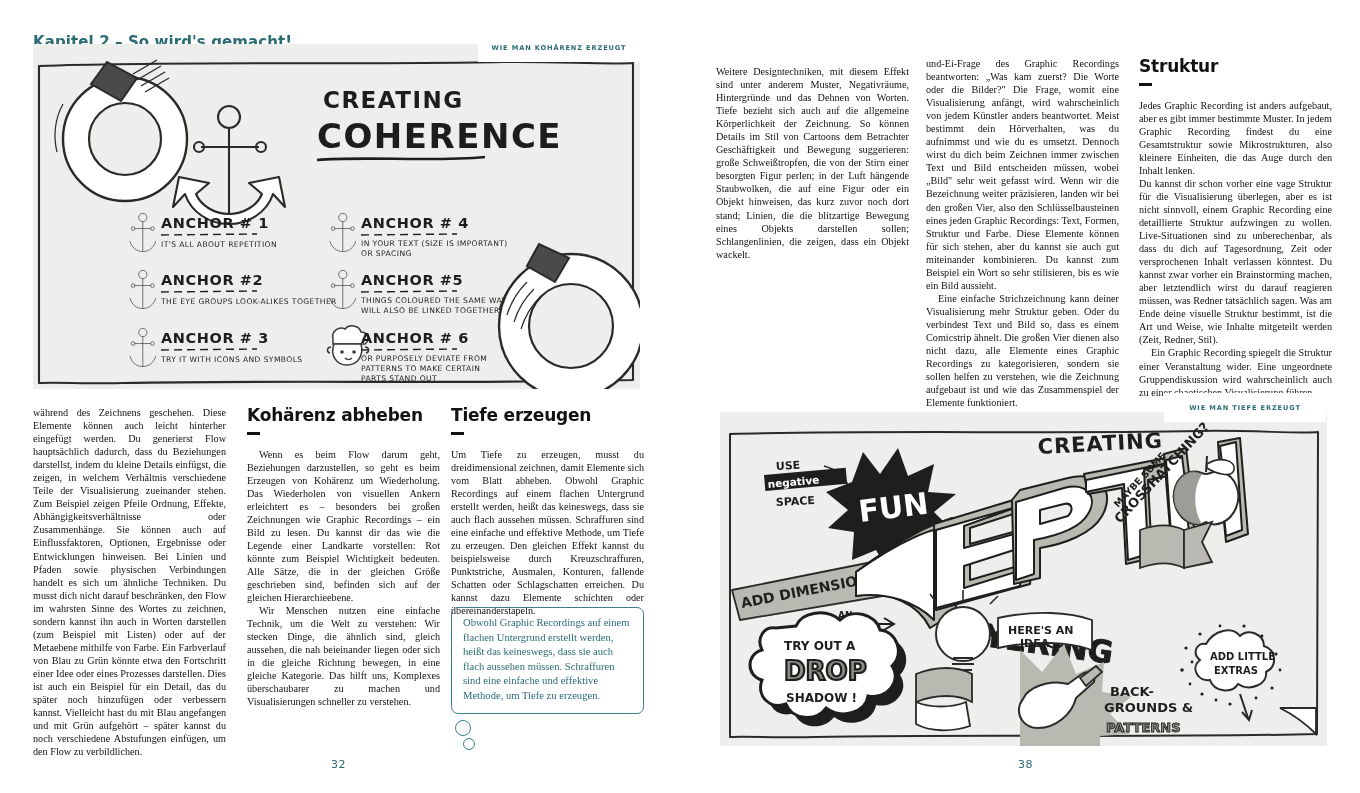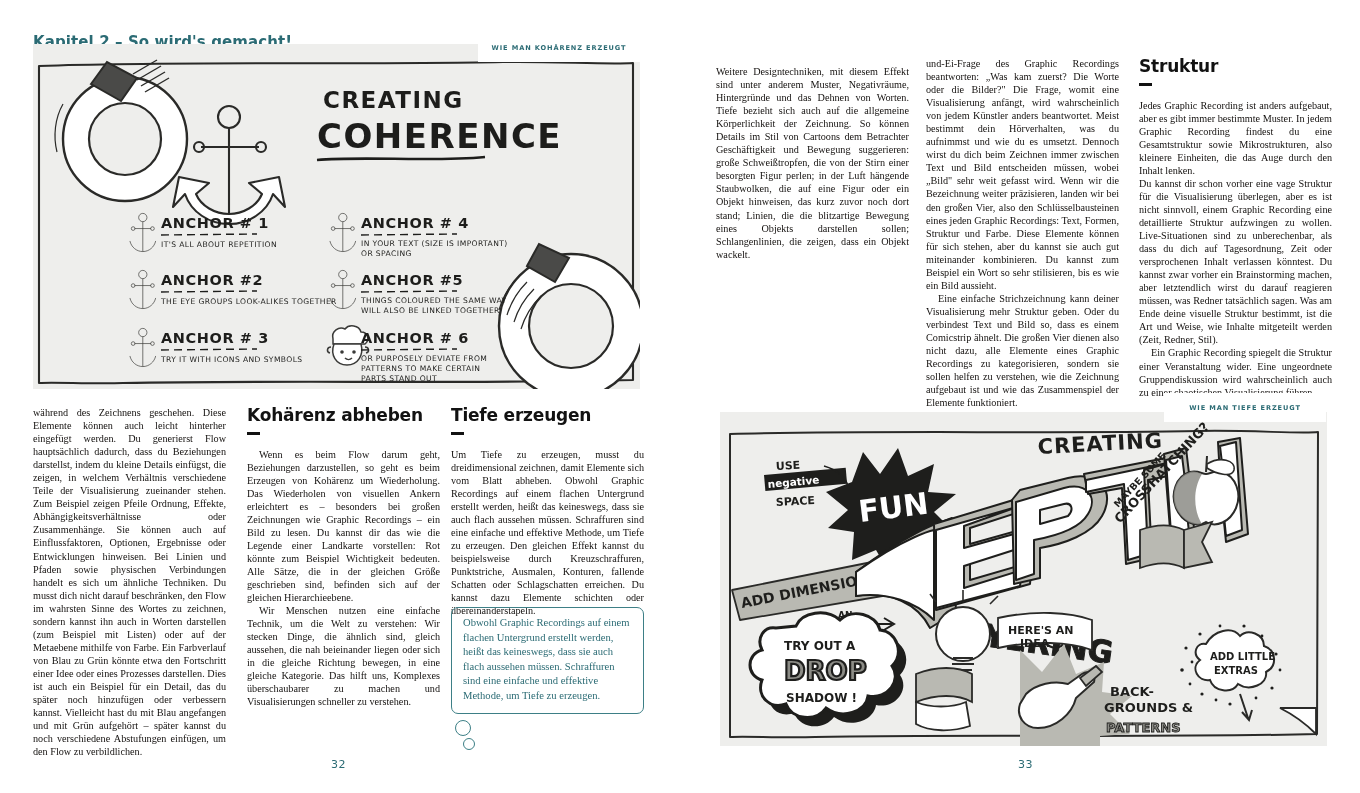--- a/index.html
+++ b/index.html
@@ -431,15 +431,15 @@
       <g>
         <path d="M560,296 L596,296 L596,322 C586,312 572,302 560,296 Z" fill="#ffffff" stroke="#2a2a28" stroke-width="1.8"></path>
       </g>
     </svg>
   </div>
 
   <div class="illo-tab" style="left:1164px;top:393px;width:162px;height:29px;">
     <span>WIE MAN TIEFE ERZEUGT</span>
   </div>
 
-  <div class="folio" style="left:1018px;top:758px;">33</div>
+  <div class="folio" style="left:1018px;top:758px;">38</div>
 
 </div>
 
 </body></html>

